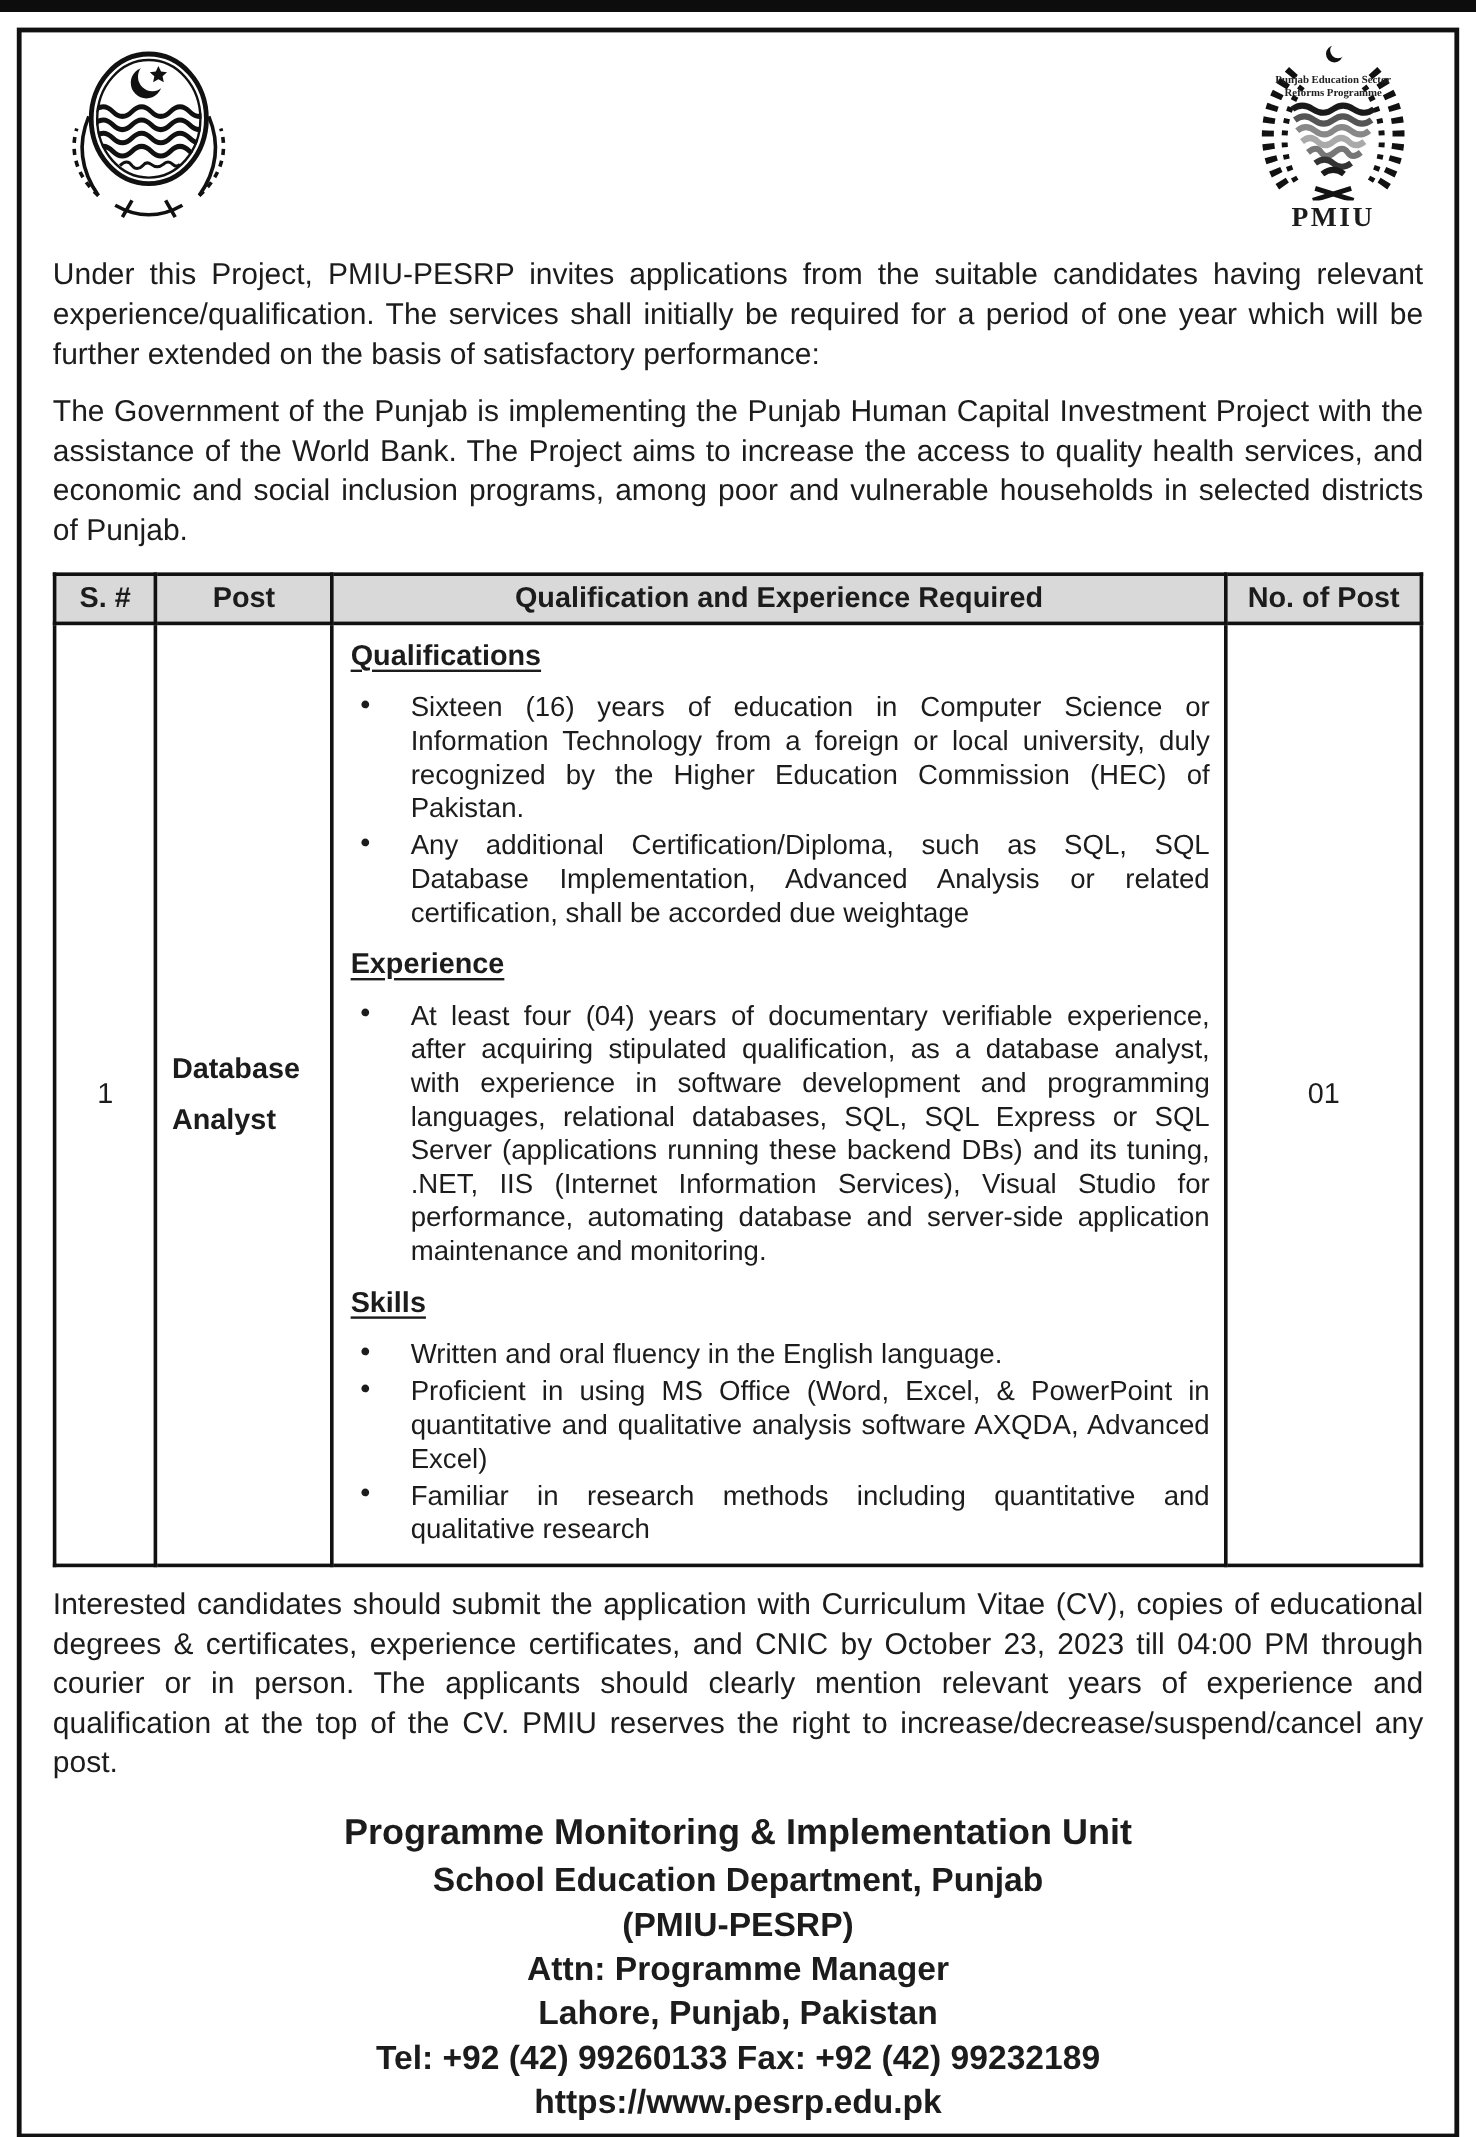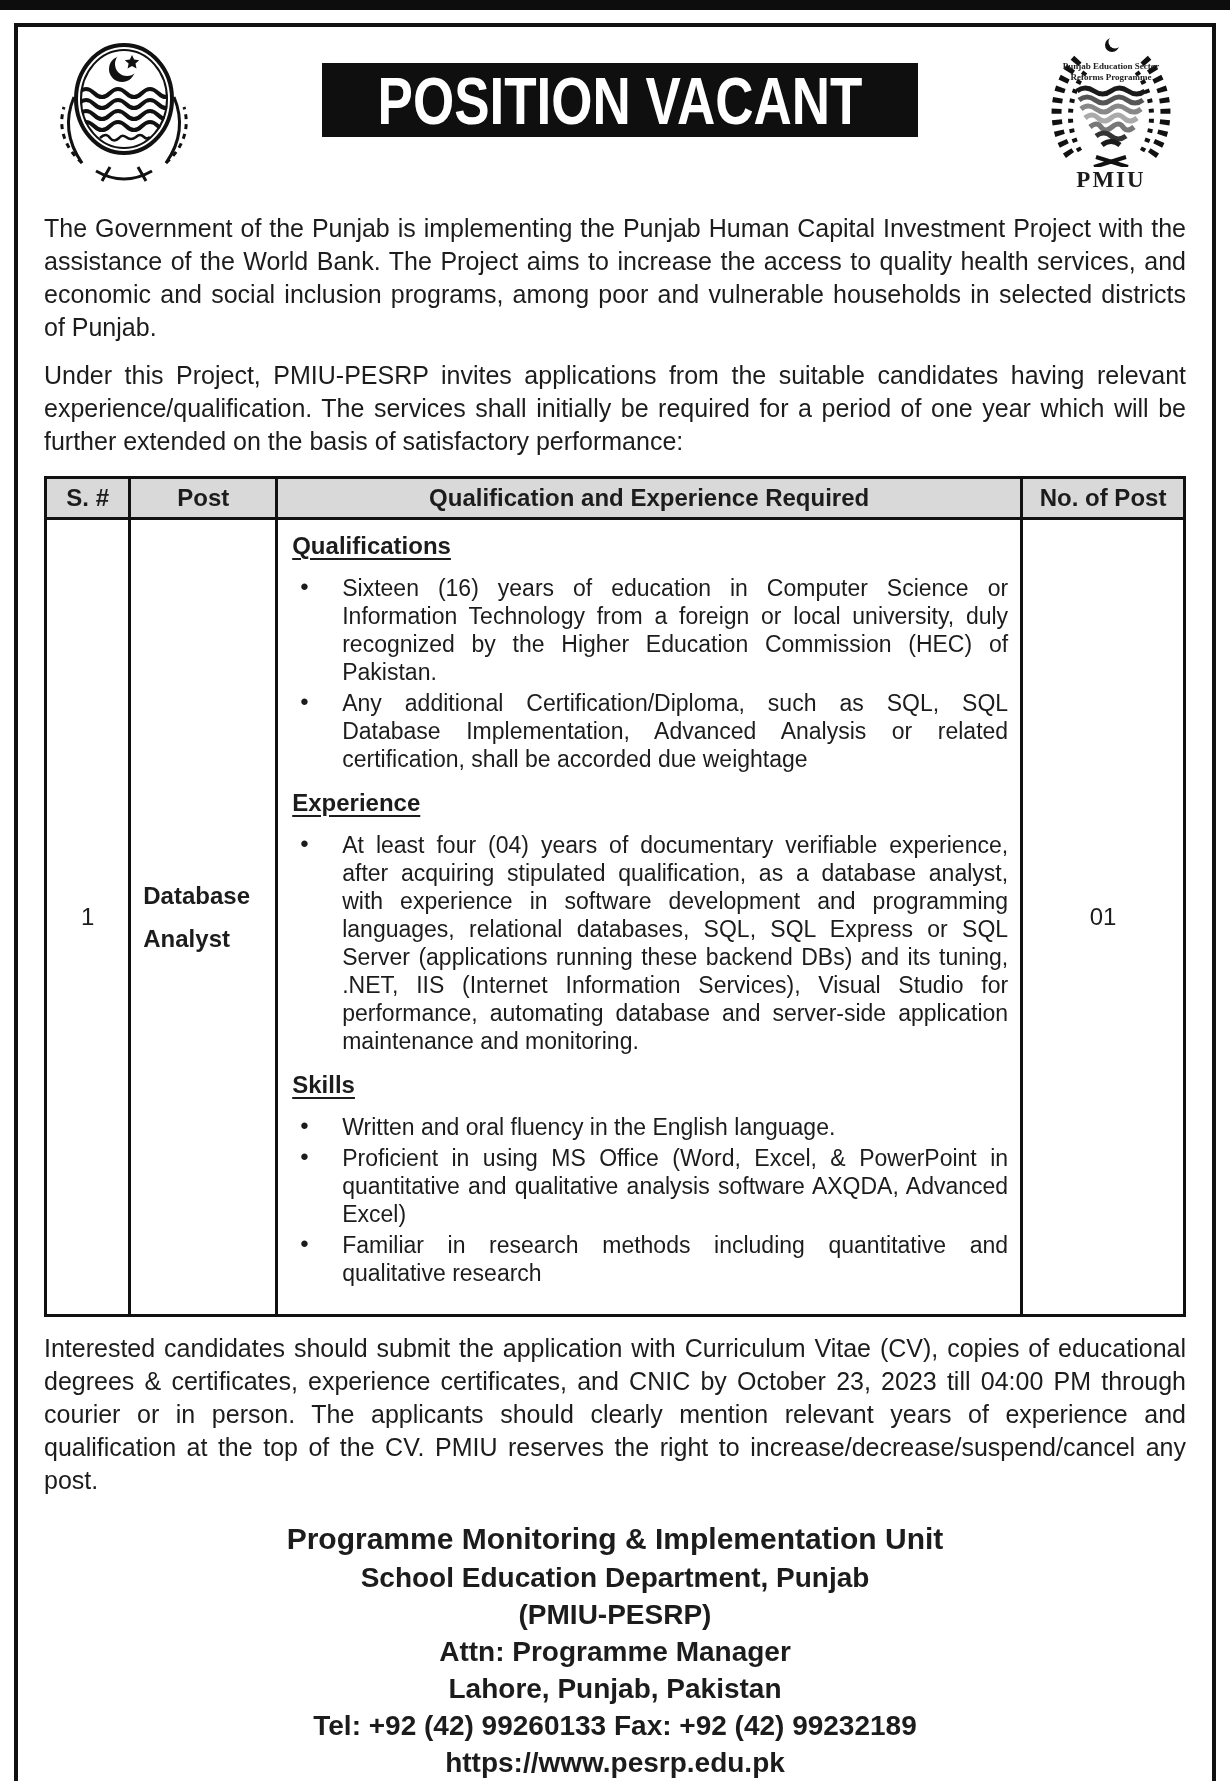--- a/index.html
+++ b/index.html
@@ -46,21 +46,21 @@
   .jobs-table th {
     background:#d9d9d9; font-size:24px; font-weight:700; padding:5px 4px; text-align:center;
   }
   col.c-serial { width:7.4%; }
   col.c-post { width:12.9%; }
   col.c-qual { width:65.4%; }
   col.c-count { width:14.3%; }
   td.serial-cell { text-align:center; vertical-align:middle; font-size:24px; }
   td.post-cell { vertical-align:middle; font-weight:700; font-size:24px; padding:0 8px 0 12px; line-height:43px; }
   td.count-cell { text-align:center; vertical-align:middle; font-size:24px; }
-  td.qual-cell { vertical-align:top; padding:12px 12px 24px 14px; }
+  td.qual-cell { vertical-align:top; padding:12px 12px 12px 14px; }
   .section + .section { margin-top:16px; }
   .section-heading {
     font-weight:700; font-size:24px;
     text-decoration:underline; text-underline-offset:4px; text-decoration-thickness:2px;
     margin-bottom:14px;
   }
   .bullets { list-style:none; }
   .bullets li {
     position:relative; padding-left:50px;
     font-size:23px; line-height:28px; text-align:justify; margin-bottom:3px;
@@ -112,23 +112,20 @@
             <path d="M38,128 C24,108 20,86 30,62"></path>
             <path d="M122,128 C136,108 140,86 130,62"></path>
             <path d="M38,128 C20,112 14,92 20,72" stroke-dasharray="5 5"></path>
             <path d="M122,128 C140,112 146,92 140,72" stroke-dasharray="5 5"></path>
             <path d="M52,136 q28,16 56,0"></path>
             <path d="M66,132 l-8,14 M94,132 l8,14"></path>
           </g>
         </svg>
       </div>
 
-      <div class="banner">
-        <span>POSITION VACANT</span>
-      </div>
 
       <div class="logo-right">
         <svg width="150" height="132" viewBox="0 0 150 132">
 
           <circle cx="76" cy="10" r="7" fill="#111"></circle>
           <circle cx="79" cy="7" r="6.5" fill="#fff"></circle>
 
           <g class="stroke">
             <path d="M34,120 C14,92 16,52 42,24" stroke-width="10" stroke-dasharray="5 6"></path>
             <path d="M116,120 C136,92 134,52 108,24" stroke-width="10" stroke-dasharray="5 6"></path>
@@ -147,22 +144,22 @@
             <path d="M49,83 q7,-6 13,0 t13,0 t13,0 t13,0" stroke="#aaa"></path>
             <path d="M54,92 q7,-6 11,0 t11,0 t11,0 t11,0" stroke="#777"></path>
             <path d="M60,101 q8,-6 15,0 t15,0" stroke="#333"></path>
             <path d="M66,110 q9,-7 18,0" stroke="#1a1a1a"></path>
           </g>
         </svg>
         <div class="pmiu-label">PMIU</div>
       </div>
     </header>
 
+    <p class="para">Under this Project, PMIU-PESRP invites applications from the suitable candidates having relevant experience/qualification. The services shall initially be required for a period of one year which will be further extended on the basis of satisfactory performance:</p>
     <p class="para">The Government of the Punjab is implementing the Punjab Human Capital Investment Project with the assistance of the World Bank. The Project aims to increase the access to quality health services, and economic and social inclusion programs, among poor and vulnerable households in selected districts of Punjab.</p>
-    <p class="para">Under this Project, PMIU-PESRP invites applications from the suitable candidates having relevant experience/qualification. The services shall initially be required for a period of one year which will be further extended on the basis of satisfactory performance:</p>
 
     <table class="jobs-table">
       <colgroup>
         <col class="c-serial">
           <col class="c-post">
           <col class="c-qual">
           <col class="c-count">
       </colgroup>
       <thead>
         <tr>

